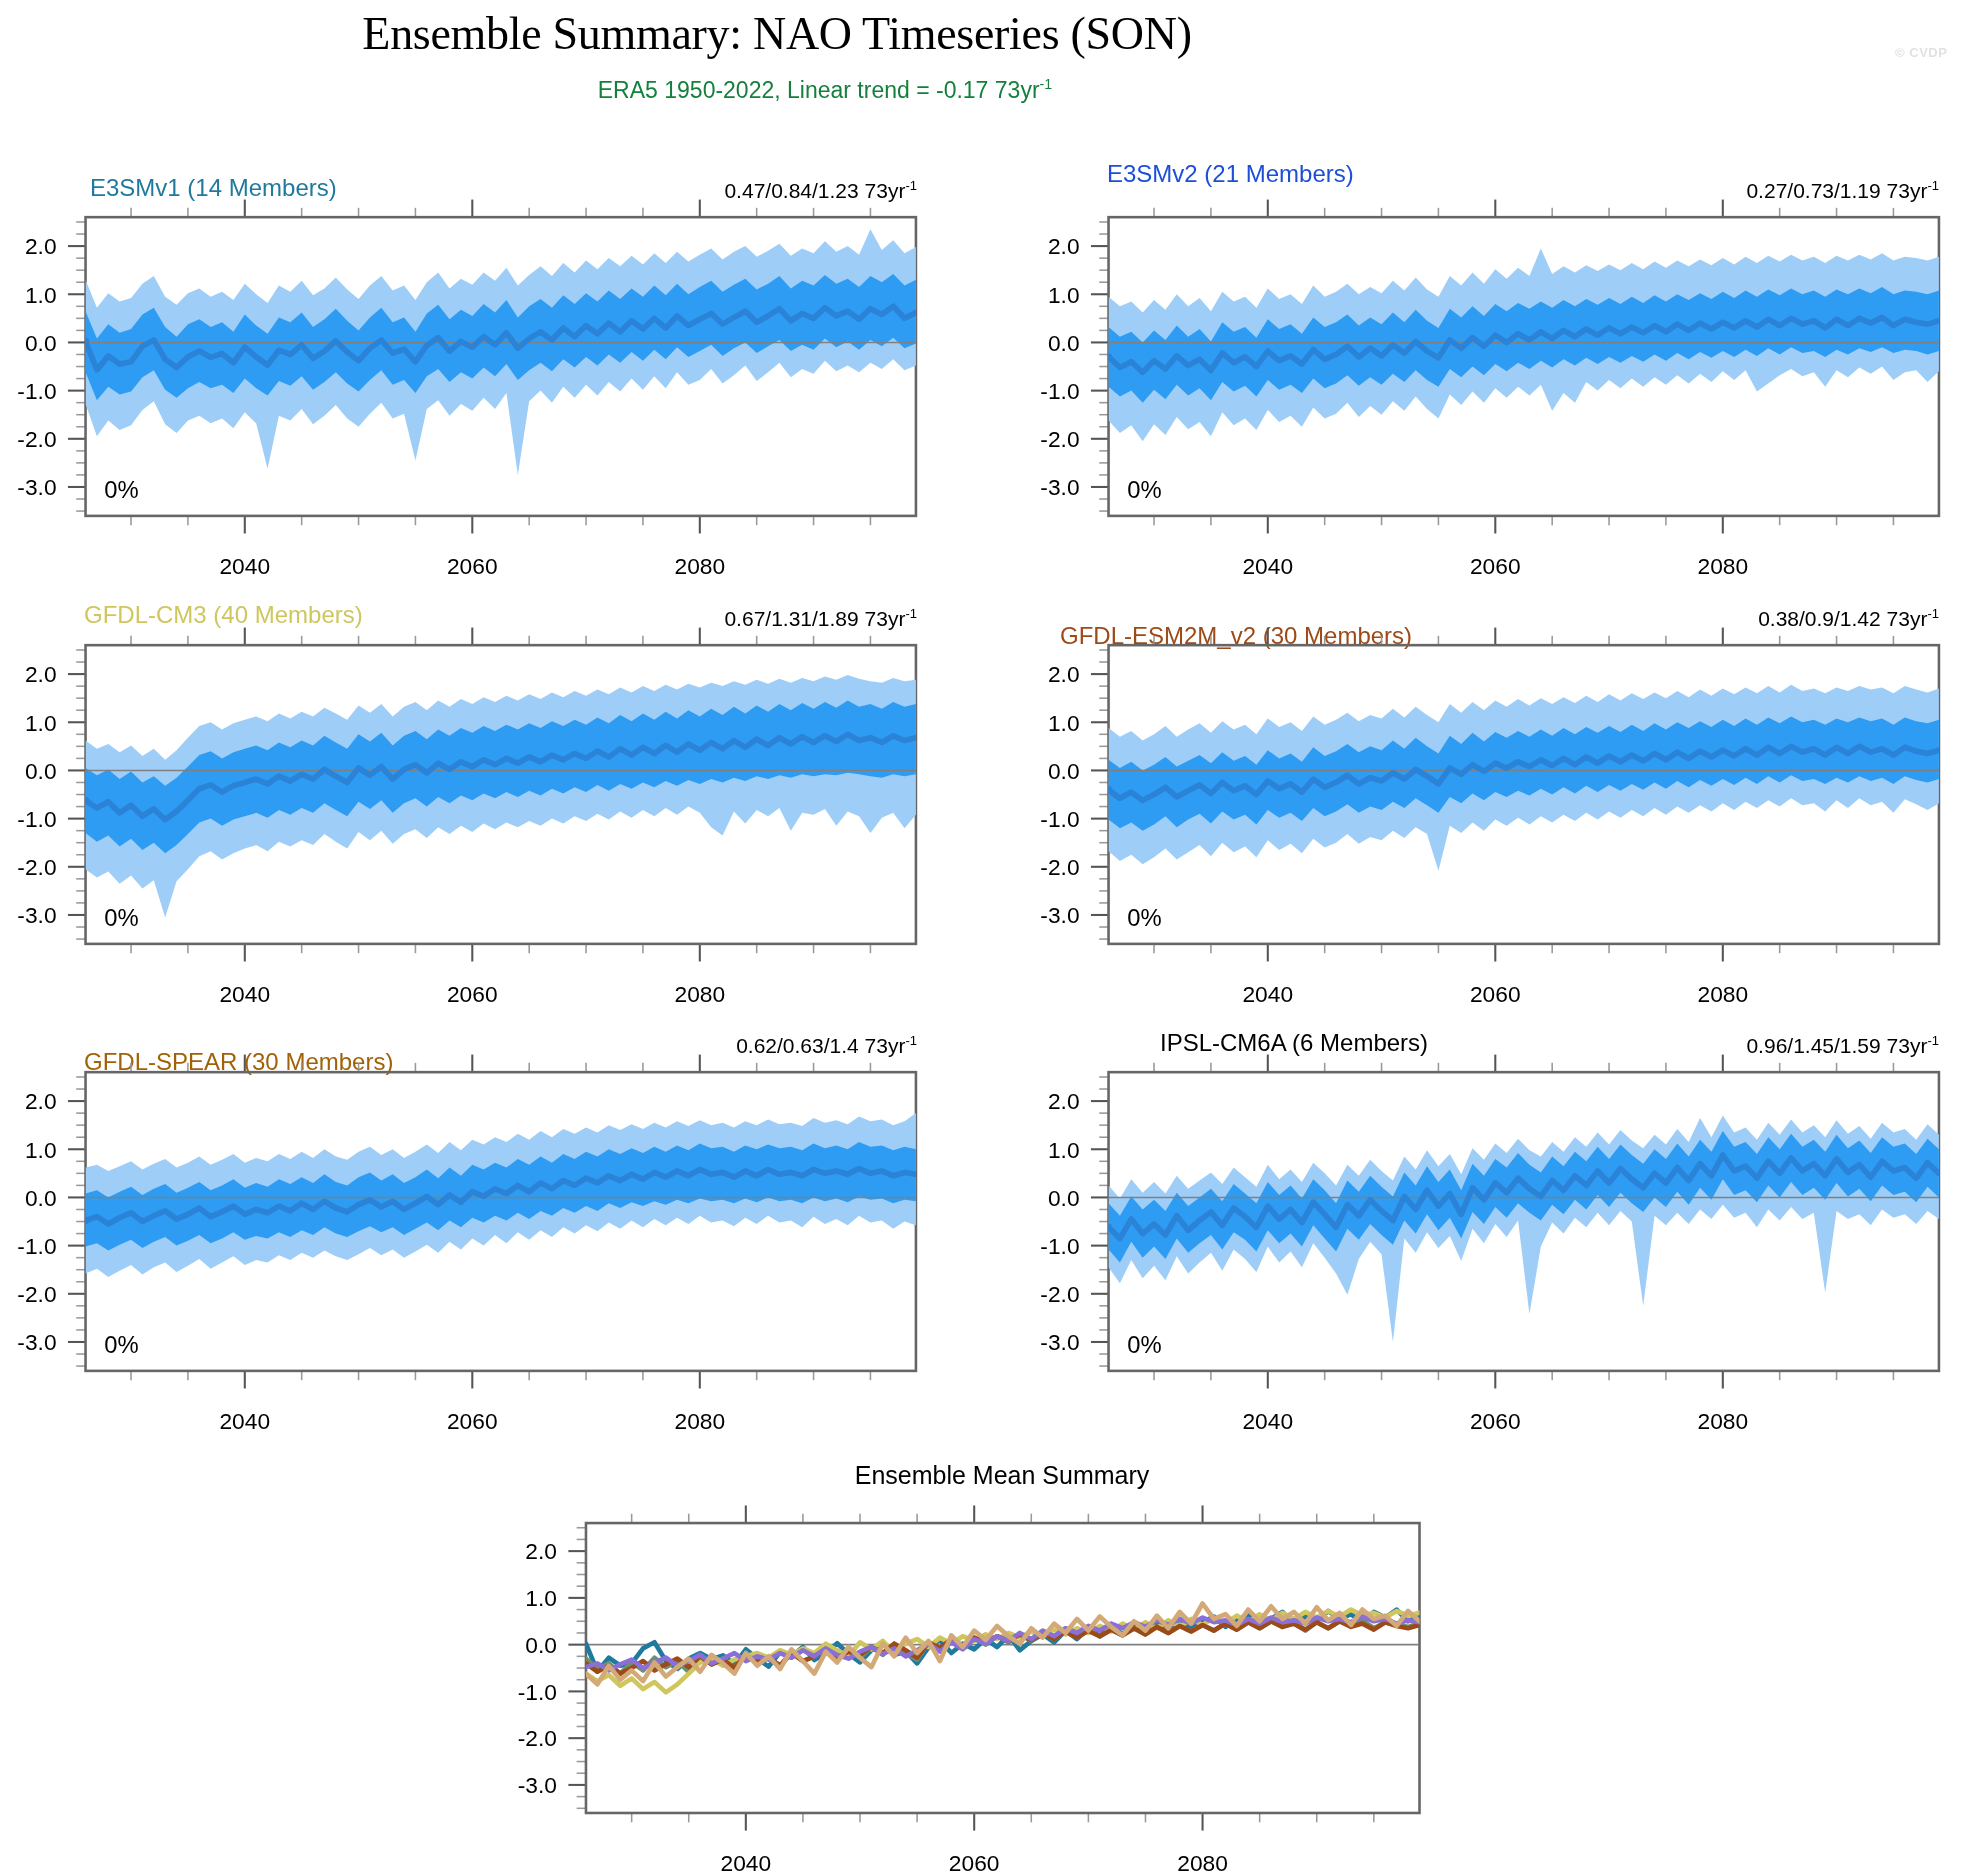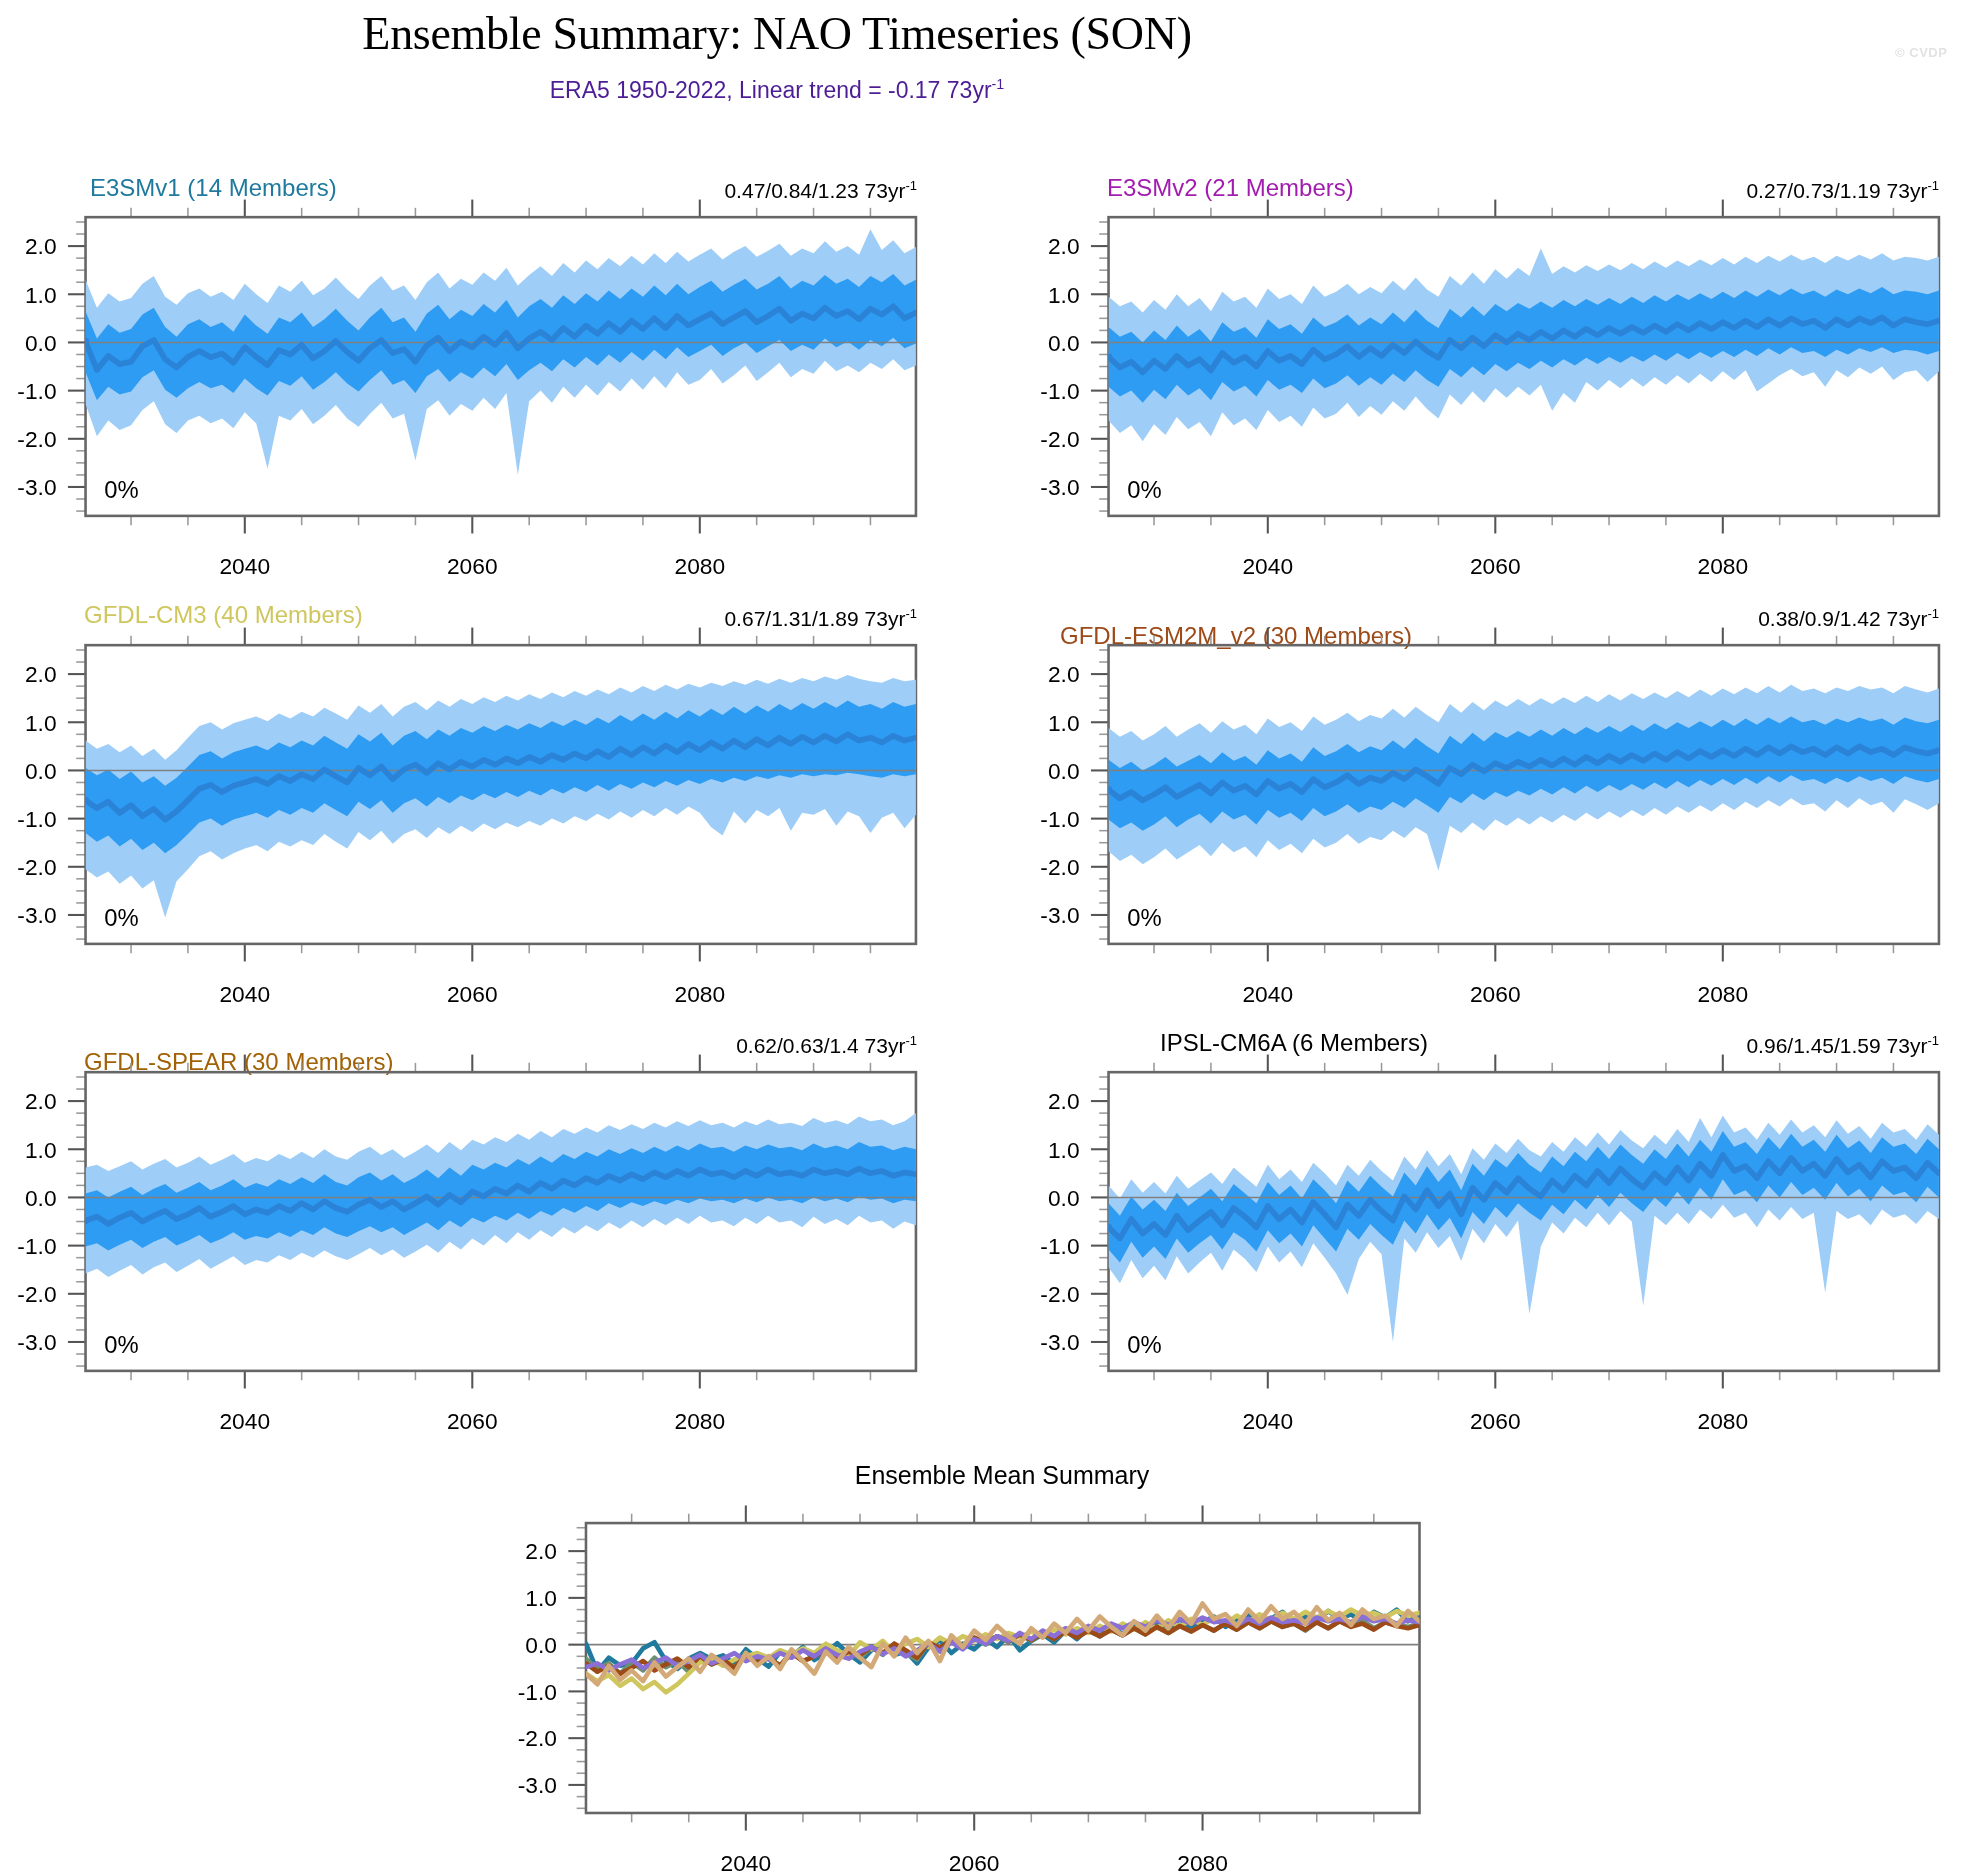--- a/index.html
+++ b/index.html
@@ -1,20 +1,20 @@
 <!DOCTYPE html>
 <html style="font-size:8.3px"><head>
 <meta charset="utf-8">
 <style>
   html,body{margin:0;padding:0;background:#ffffff;}
   body{width:1965px;height:1876px;position:relative;font-family:"Liberation Sans",sans-serif;overflow:hidden;}
   #root{position:absolute;inset:0;}
   .abs{position:absolute;}
   .title{left:0;top:7.3px;width:1554px;text-align:center;font-size:46px;color:#000;letter-spacing:-0.3px;white-space:nowrap;font-family:Liberation Serif, serif;}
-  .subtitle{left:0;top:77px;width:1554px;text-align:center;font-size:23px;color:#4c1d95;white-space:nowrap;}
+  .subtitle{left:0;top:77px;width:1554px;text-align:center;font-size:23px;color:#15803d;white-space:nowrap;padding-left:48px;}
   .cvdp{right:17.6px;top:45px;font-size:13px;font-weight:bold;color:#e2e2e2;letter-spacing:0.5px;}
   .panel-title{font-size:24px;white-space:nowrap;}
   .panel-trend{font-size:21px;color:#000;white-space:nowrap;text-align:right;}
   .bottom-title{font-size:25px;color:#000;white-space:nowrap;}
   sup{font-size:0.62em;vertical-align:super;line-height:0;}
   .tickLbl{font-size:44px;fill:#000;font-family:"Liberation Sans",sans-serif;}
   .pctLbl{font-size:46px;fill:#000;font-family:"Liberation Sans",sans-serif;}
   svg{display:block;}
 </style>
 </head>
@@ -109,21 +109,21 @@
         <line x1="0" y1="241.96774193548387" x2="1604" y2="241.96774193548387" stroke="#808080" stroke-width="3"></line>
         <path d="M0.0,240.1 L22.0,295.0 L43.9,268.0 L65.9,283.8 L87.9,279.2 L109.9,249.4 L131.8,237.3 L153.8,274.5 L175.8,290.4 L197.8,269.9 L219.7,258.7 L241.7,270.8 L263.7,263.4 L285.6,281.1 L307.6,251.3 L329.6,269.9 L351.6,285.7 L373.5,256.9 L395.5,265.2 L417.5,246.6 L439.5,272.7 L461.4,258.7 L483.4,239.2 L505.4,260.6 L527.3,277.3 L549.3,253.1 L571.3,237.3 L593.3,262.4 L615.2,255.0 L637.2,279.2 L659.2,247.6 L681.2,232.7 L703.1,258.7 L725.1,240.1 L747.1,251.3 L769.0,230.8 L791.0,246.6 L813.0,223.4 L835.0,253.1 L856.9,234.5 L878.9,221.5 L900.9,237.3 L922.8,214.0 L944.8,230.8 L966.8,209.4 L988.8,225.2 L1010.7,204.7 L1032.7,221.5 L1054.7,200.1 L1076.7,215.9 L1098.6,195.4 L1120.6,214.0 L1142.6,190.8 L1164.5,209.4 L1186.5,197.3 L1208.5,186.1 L1230.5,206.6 L1252.4,193.6 L1274.4,181.5 L1296.4,202.9 L1318.4,190.8 L1340.3,176.8 L1362.3,200.1 L1384.3,186.1 L1406.2,195.4 L1428.2,175.0 L1450.2,190.8 L1472.2,181.5 L1494.1,197.3 L1516.1,176.8 L1538.1,188.0 L1560.1,172.2 L1582.0,195.4 L1604.0,184.3 " fill="none" stroke="#2b83d8" stroke-width="11" stroke-linejoin="round" stroke-linecap="round"></path>
         <circle cx="0" cy="240.10645161290324" r="7" fill="#2b83d8"></circle>
       </g>
       <text class="pctLbl" x="36" y="543">0%</text>
     </g>
           </svg>
         </div>
       </div>
       <div class="abs" style="left: 0px; top: 0px;">
-        <div class="abs panel-title" style="left: 1107px; top: 174px; color: #a21caf;">E3SMv2 (21 Members)</div>
+        <div class="abs panel-title" style="left: 1107px; top: 160px; color: #1d4ed8;">E3SMv2 (21 Members)</div>
         <div class="abs panel-trend" style="left: 1108px; width: 831px; top: 179px;"><span>0.27/0.73/1.19 73yr</span><sup>-1</sup></div>
         <div class="abs" style="left: 1005px; top: 186px;">
           <svg width="965" height="418" xmlns="http://www.w3.org/2000/svg" viewBox="0 0 1864 807">
     <g transform="translate(200,60)">
       <line x1="-18" y1="567.6935483870967" x2="0" y2="567.6935483870967" stroke="#999" stroke-width="3"></line>
               <line x1="-18" y1="544.4274193548387" x2="0" y2="544.4274193548387" stroke="#999" stroke-width="3"></line>
               <line x1="-34" y1="521.1612903225806" x2="0" y2="521.1612903225806" stroke="#555" stroke-width="4"></line>
               <line x1="-18" y1="497.8951612903225" x2="0" y2="497.8951612903225" stroke="#999" stroke-width="3"></line>
               <line x1="-18" y1="474.62903225806446" x2="0" y2="474.62903225806446" stroke="#999" stroke-width="3"></line>
               <line x1="-18" y1="451.36290322580646" x2="0" y2="451.36290322580646" stroke="#999" stroke-width="3"></line>

